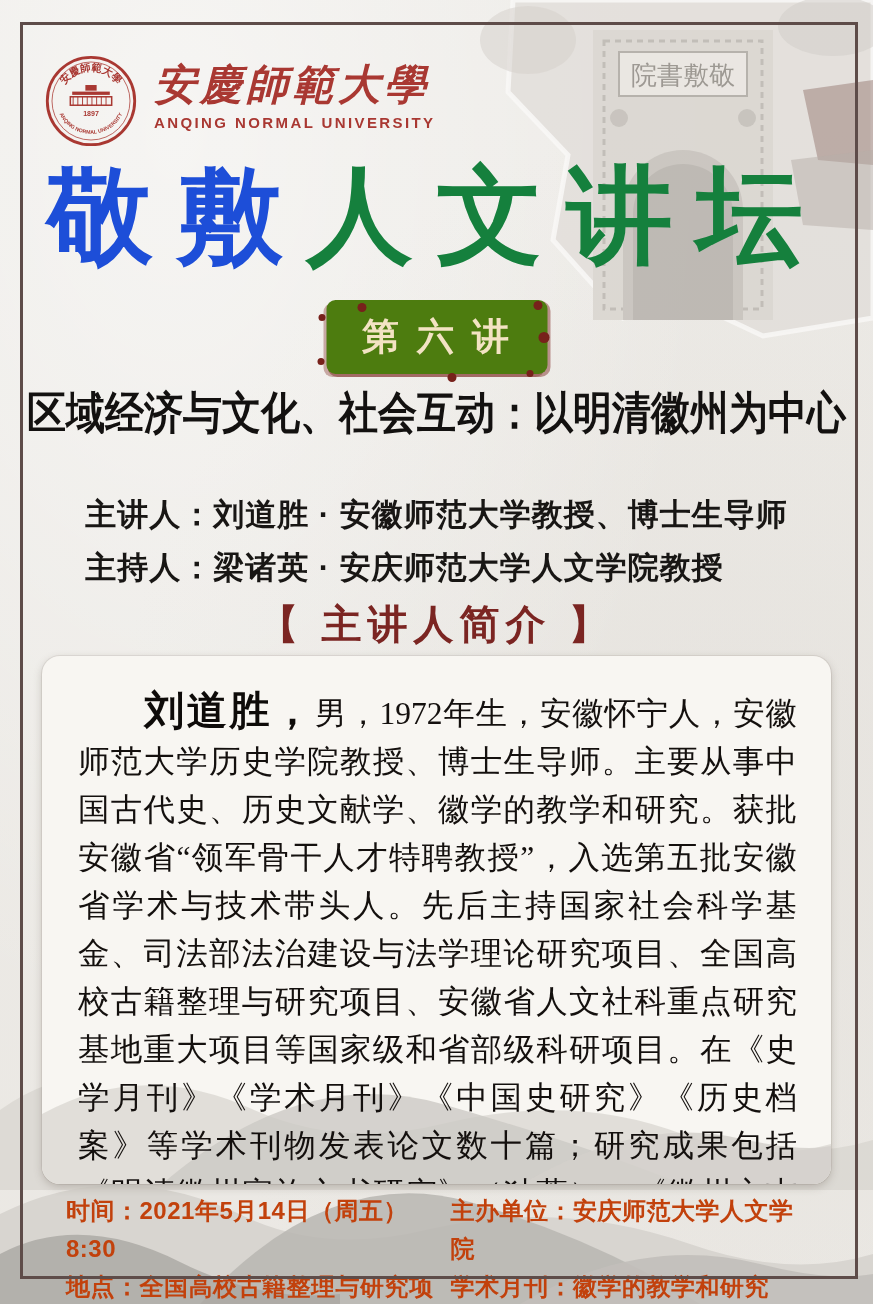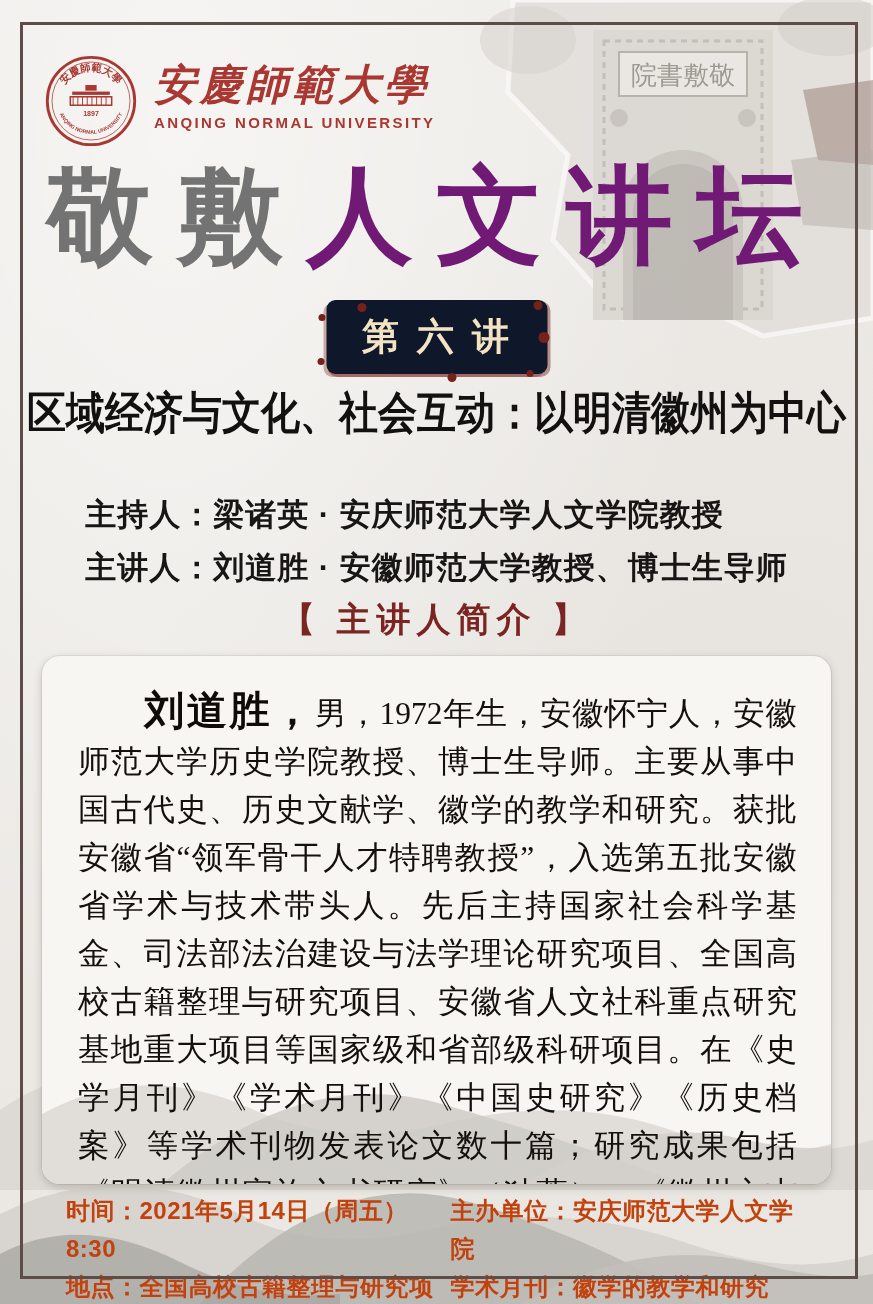--- a/index.html
+++ b/index.html
@@ -34,26 +34,26 @@
   .uni-en{
     font-size:15px; font-weight:700; color:#a93832; letter-spacing:2.4px; margin-top:6px;
   }
   
   .main-title{
     position:absolute; top:152px; left:0; width:100%; z-index:2;
     text-align:center; white-space:nowrap;
     font-family:"Liberation Serif","DejaVu Serif",serif;
     font-size:106px; font-weight:900; letter-spacing:24px; line-height:130px;
   }
-  .main-title .accent{ color:#737373; }
-  .main-title .rest{ color:#701a75; }
+  .main-title .accent{ color:#1d4ed8; }
+  .main-title .rest{ color:#15803d; }
   
   .badge{
     position:absolute; top:300px; left:50%; transform:translateX(-50%); z-index:2;
-    background:#0f172a; color:#f3e3c3;
+    background:#4d7c0f; color:#f3e3c3;
     font-family:"Liberation Serif","DejaVu Serif",serif;
     font-size:37px; font-weight:700; letter-spacing:18px;
     padding:12px 20px 12px 36px; border-radius:9px;
     box-shadow:2px 2px 0 1px rgba(119,33,27,.45), -3px 3px 0 0 rgba(119,33,27,.35);
   }
   .badge::after{
     content:""; position:absolute; width:7px; height:7px; border-radius:50%;
     background:#77211b; left:-8px; top:14px;
     box-shadow:216px -12px 0 1px #77211b, 208px 56px 0 0 #77211b,
                -1px 44px 0 0 #77211b, 40px -10px 0 1px #77211b,
@@ -66,21 +66,21 @@
     font-size:39px; font-weight:900; color:#131110; letter-spacing:0px;
     transform:scaleY(1.14); transform-origin:top center; white-space:nowrap;
   }
   
   .speakers{ position:absolute; top:488px; left:0; width:100%; z-index:2; }
   .speakers-inner{ width:fit-content; margin:0 auto; }
   .speaker-line{ font-size:31px; font-weight:700; line-height:53px; color:#181614; letter-spacing:1px; }
   
   .section-title{
     position:absolute; top:597px; left:0; width:100%; z-index:2; text-align:center;
-    color:#7b2522; font-size:34px; font-weight:900; letter-spacing:6px;
+    color:#7b2522; font-size:40px; font-weight:900; letter-spacing:6px;
   }
   
   .bio-card{
     position:absolute; left:42px; top:656px; width:789px; height:528px; z-index:2;
     background:#f8f6f2; border-radius:18px;
     box-shadow:0 3px 9px rgba(90,80,70,.28), 0 0 0 1px rgba(120,110,100,.12);
     overflow:hidden;
   }
   .bio-mountains{ position:absolute; left:0; bottom:0; width:100%; }
   .bio-text{
@@ -164,22 +164,22 @@
   </div>
 
   <div class="main-title"><span class="accent">敬敷</span><span class="rest">人文讲坛</span></div>
 
   <div class="badge">第六讲</div>
 
   <div class="topic">区域经济与文化、社会互动：以明清徽州为中心</div>
 
   <div class="speakers">
     <div class="speakers-inner">
+      <div class="speaker-line"><span>主讲人：</span><span>刘道胜 · 安徽师范大学教授、博士生导师</span></div>
       <div class="speaker-line"><span>主持人：</span><span>梁诸英 · 安庆师范大学人文学院教授</span></div>
-      <div class="speaker-line"><span>主讲人：</span><span>刘道胜 · 安徽师范大学教授、博士生导师</span></div>
     </div>
   </div>
 
   <div class="section-title">【 主讲人简介 】</div>
 
   <div class="bio-card">
     <svg class="bio-mountains" width="789" height="180" viewBox="0 0 789 180">
       <path d="M0,180 L0,110 Q100,55 210,105 Q300,145 400,120 Q530,88 640,130 Q720,160 789,140 L789,180 Z" fill="#dedbd6" opacity=".9"></path>
       <path d="M120,180 Q260,60 400,100 Q540,140 640,180 Z" fill="#ccc9c4" opacity=".8"></path>
       <path d="M480,180 Q600,110 700,135 Q760,148 789,142 L789,180 Z" fill="#d3d0cb" opacity=".85"></path>

